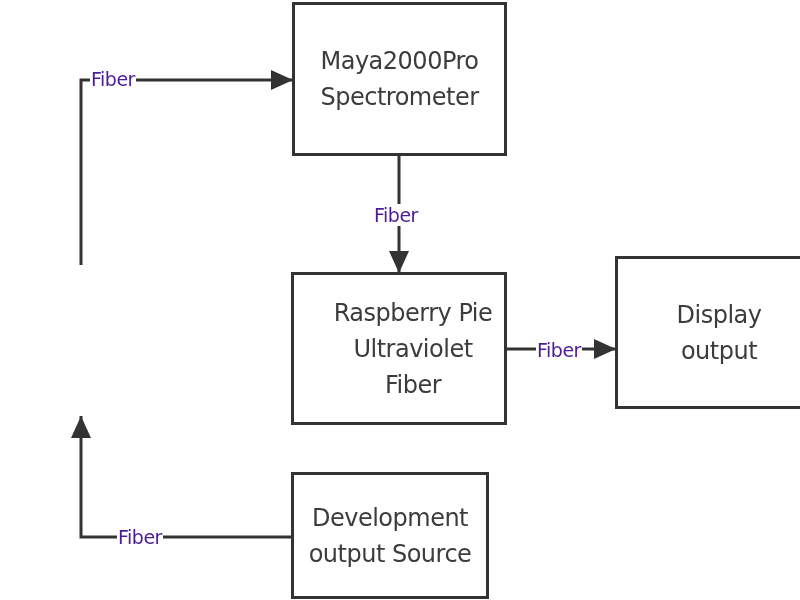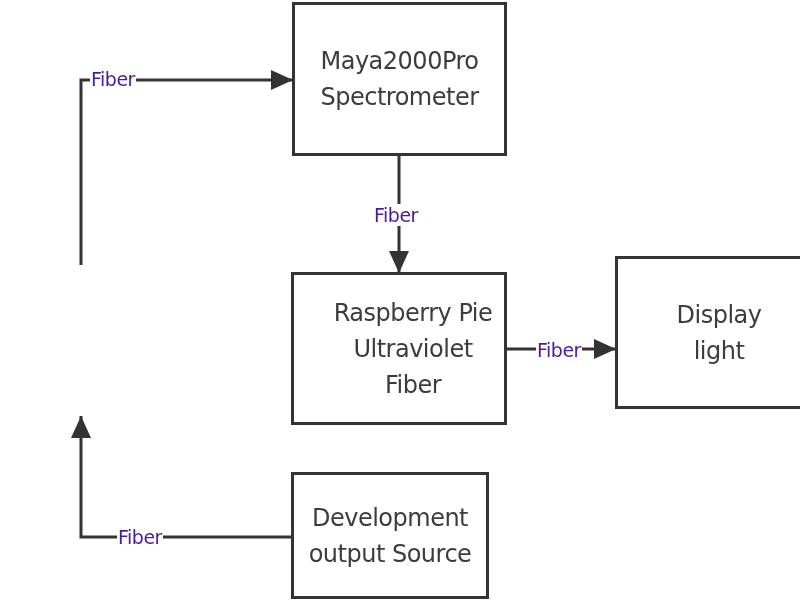--- a/index.html
+++ b/index.html
@@ -46,20 +46,20 @@
 
 
   <div class="box" style="left:291px;top:272px;width:216px;height:153px;padding-left:28px;">
     <span>Raspberry Pie</span>
     <span>Ultraviolet</span>
     <span>Fiber</span>
   </div>
 
   <div class="box" style="left:615px;top:256px;width:208px;height:153px;">
     <span>Display</span>
-    <span>light</span>
+    <span>output</span>
   </div>
 
   <div class="box" style="left:291px;top:472px;width:198px;height:127px;">
     <span>Development</span>
     <span>output Source</span>
   </div>
 </div>
 
 </body></html>

